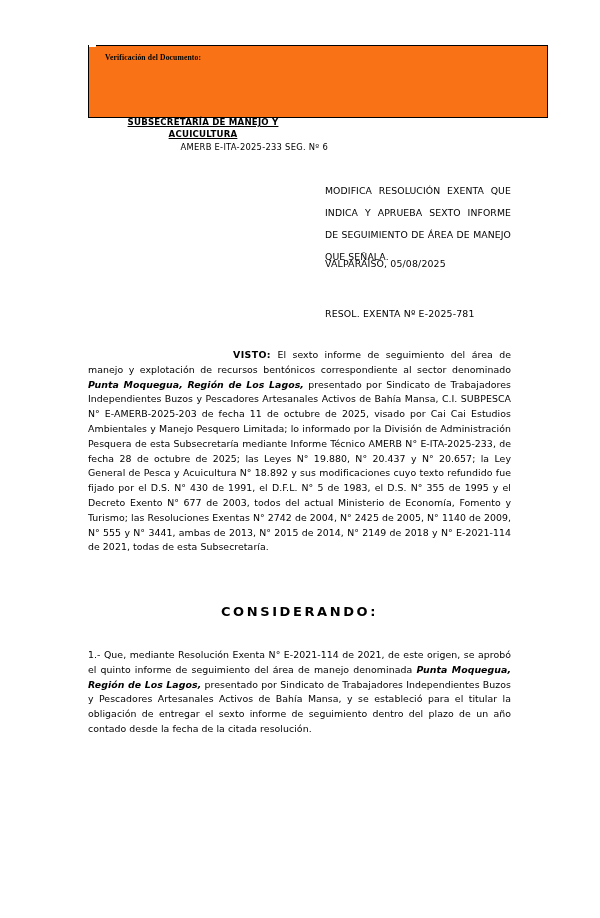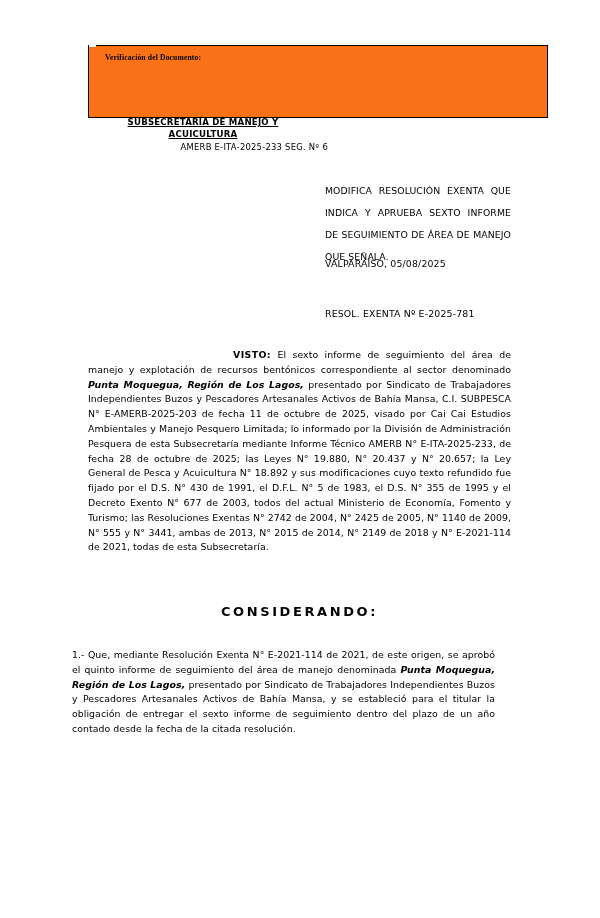--- a/index.html
+++ b/index.html
@@ -169,21 +169,21 @@
     top: 604px;
     width: 423px;
     text-align: center;
     font-size: 13px;
     font-weight: bold;
     letter-spacing: 2.6px;
   }
 
   .considerando-body {
     position: absolute;
-    left: 72px;
+    left: 88px;
     top: 648px;
     width: 423px;
     font-size: 9.4px;
     line-height: 14.8px;
     text-align: justify;
     letter-spacing: 0.05px;
   }
   .considerando-body p {
     margin: 0 0 14px 0;
   }

